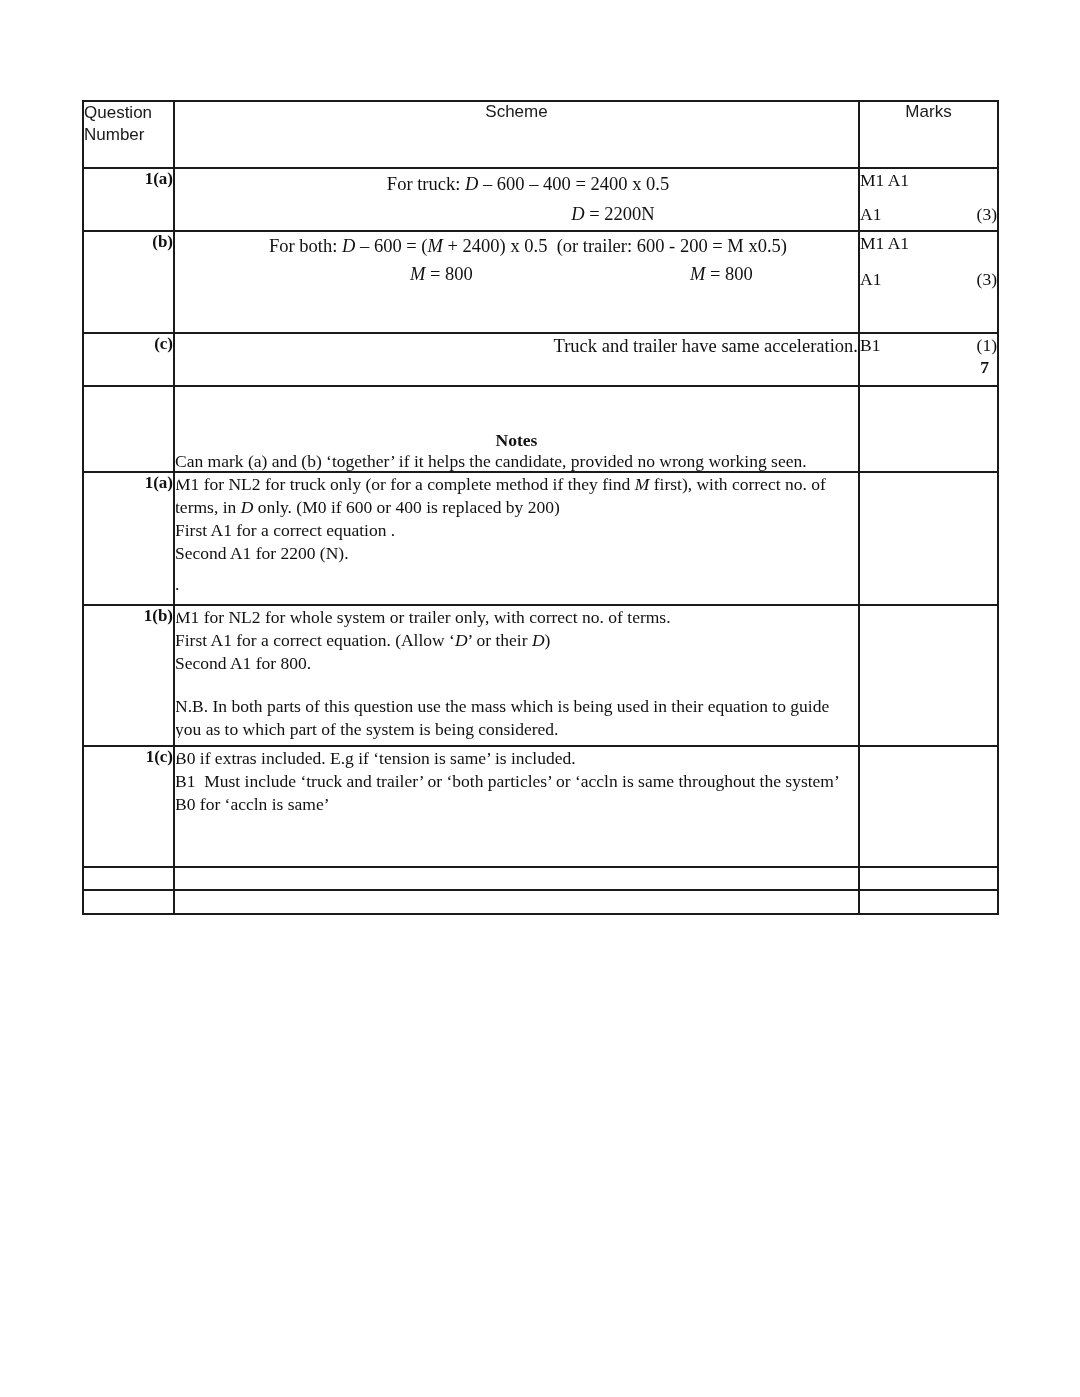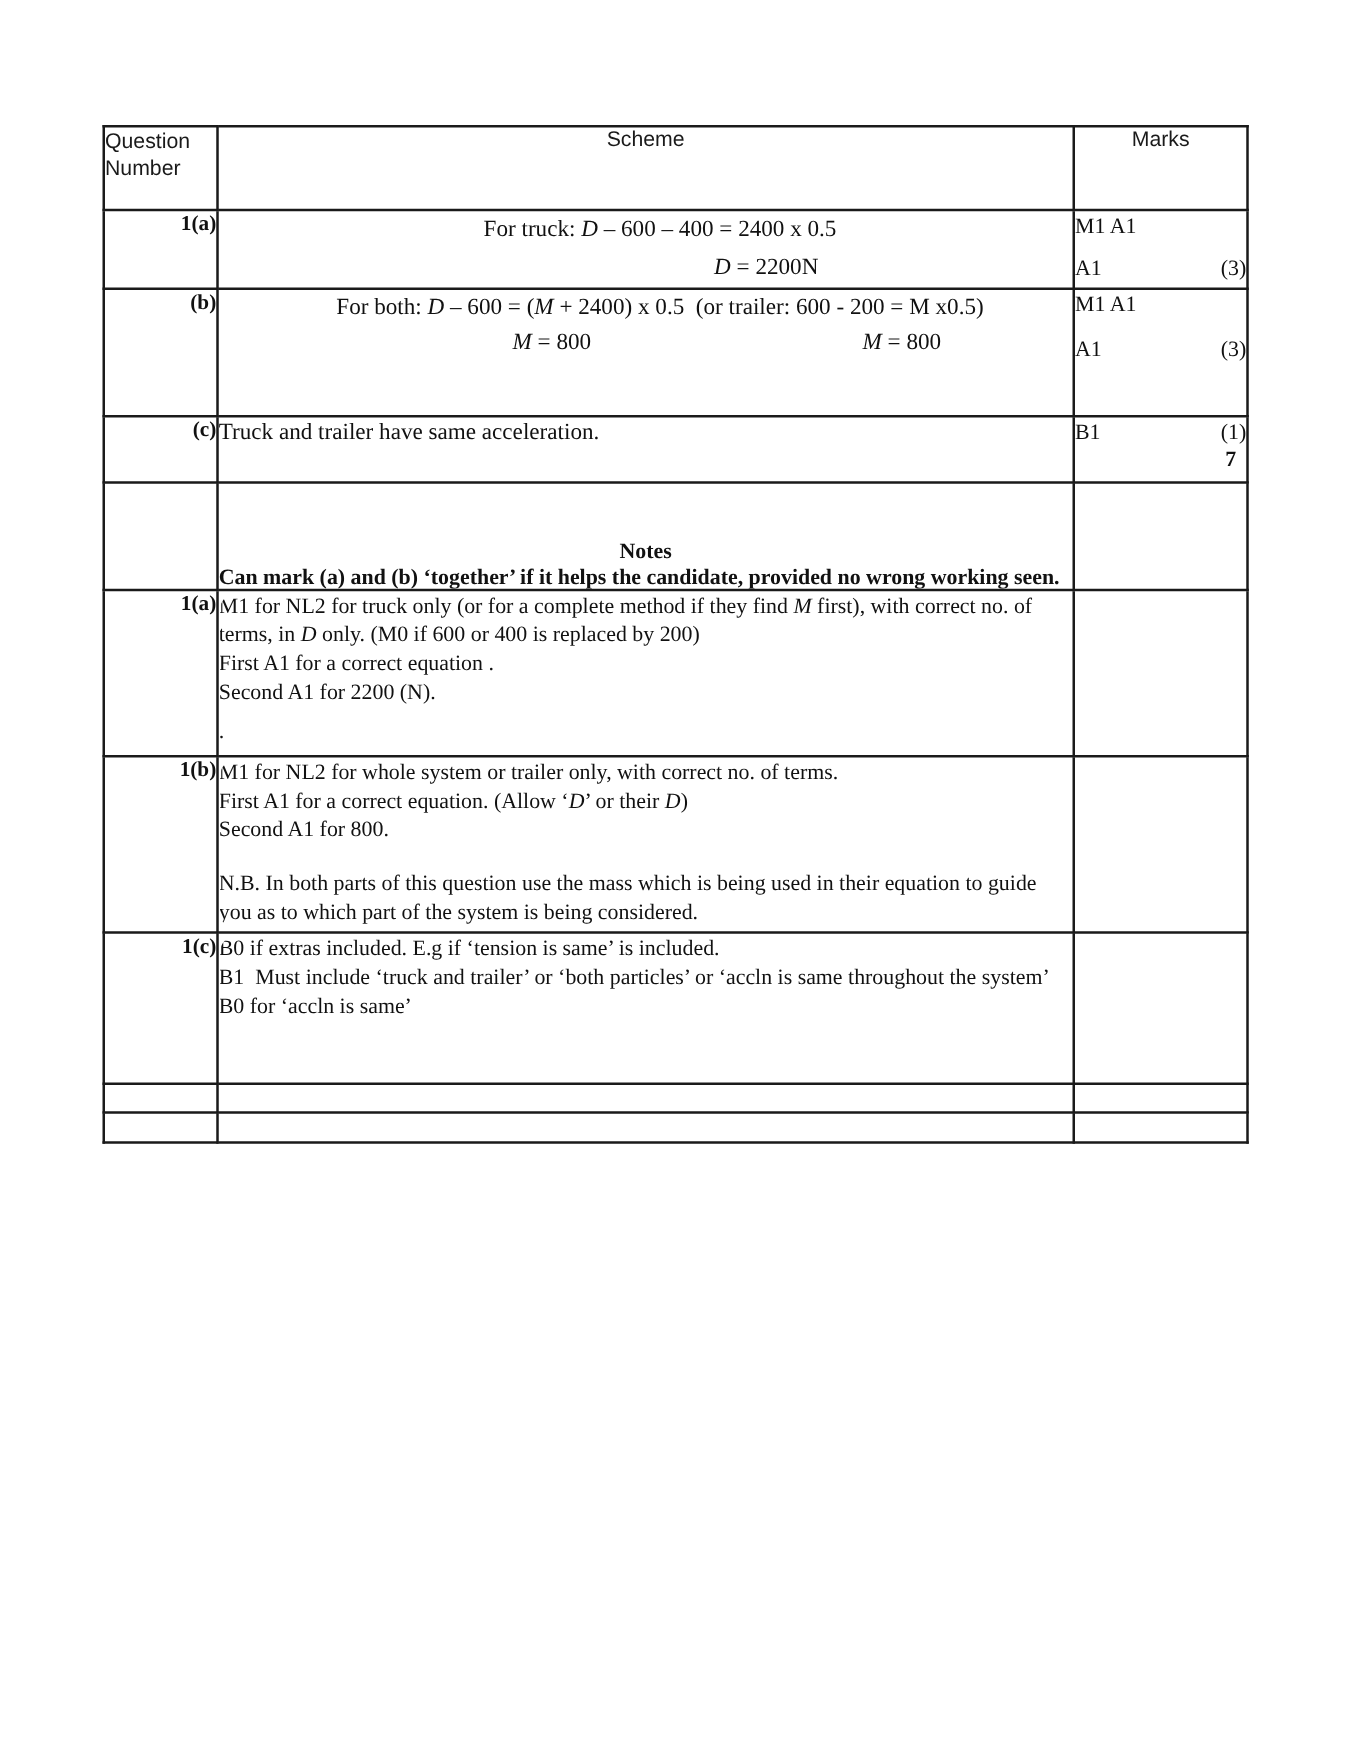--- a/index.html
+++ b/index.html
@@ -52,25 +52,25 @@
   .m800-line { position:relative; height:28px; line-height:28px; }
   .m800-a { position:absolute; left:235px; white-space:pre-wrap; }
   .m800-b { position:absolute; left:515px; white-space:pre-wrap; }
 
   .marks-line { display:flex; justify-content:space-between; line-height:22px; }
   .marks-top { line-height:22px; }
   .mt12 { margin-top:12px; }
   .mt14 { margin-top:14px; }
   .total-line { text-align:right; font-weight:bold; padding-right:8px; line-height:23px; }
 
-  td.ctext { font-size:18.5px; text-align:left; padding-top:7px; line-height:24px;font-family:Liberation Serif, serif; }
+  td.ctext { font-size:18.5px; text-align:right; padding-top:7px; line-height:24px;font-family:Liberation Serif, serif; }
 
   td.notes-cell { padding:2px 10px 0 10px; }
   .notes-title { font-weight:bold; text-align:center; font-size:17.5px; line-height:21px;margin-top:43px; }
-  .notes-body  { font-weight:bold; font-size:17.5px; line-height:20px; white-space:pre-wrap; }
+  .notes-body  { font-weight:normal; font-size:17.5px; line-height:20px; white-space:pre-wrap; }
 
   td.note { padding:4px 12px 0 10px; font-size:17.5px;border-radius:16px; }
   td.note .p { line-height:23px; white-space:pre-wrap; }
   .dot-line { margin-top:8px; }
   .nb-para { margin-top:20px; }
 </style>
 </head>
 <body>
 
 <div class="page">

